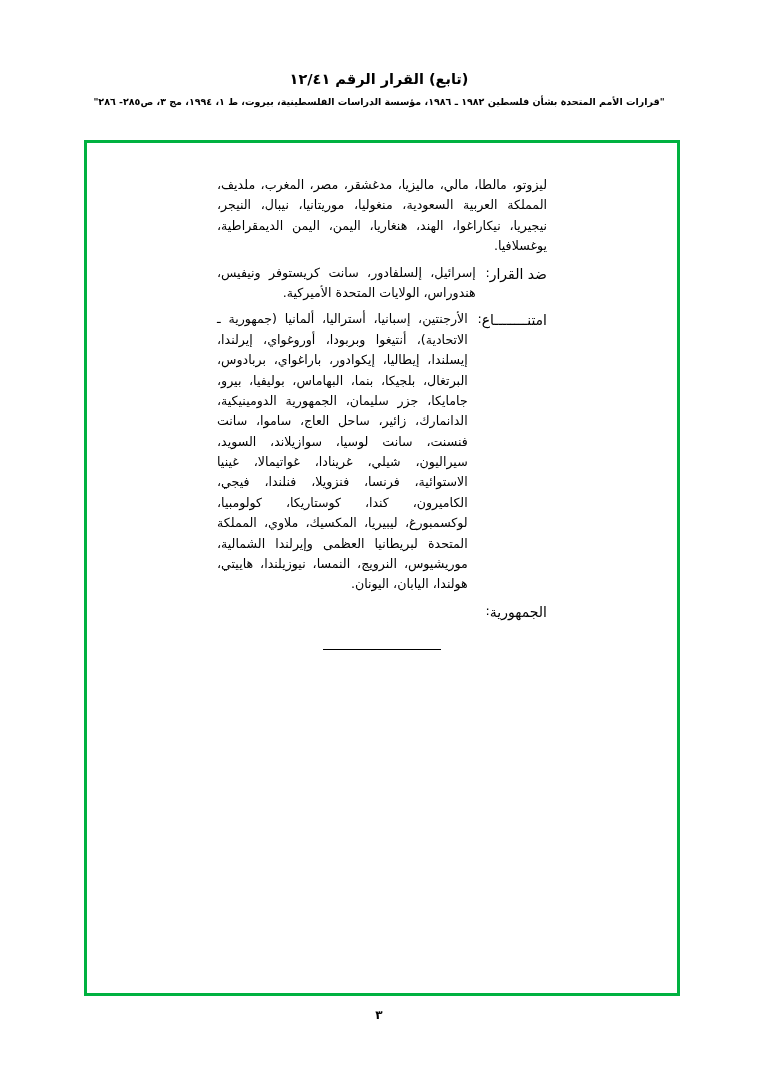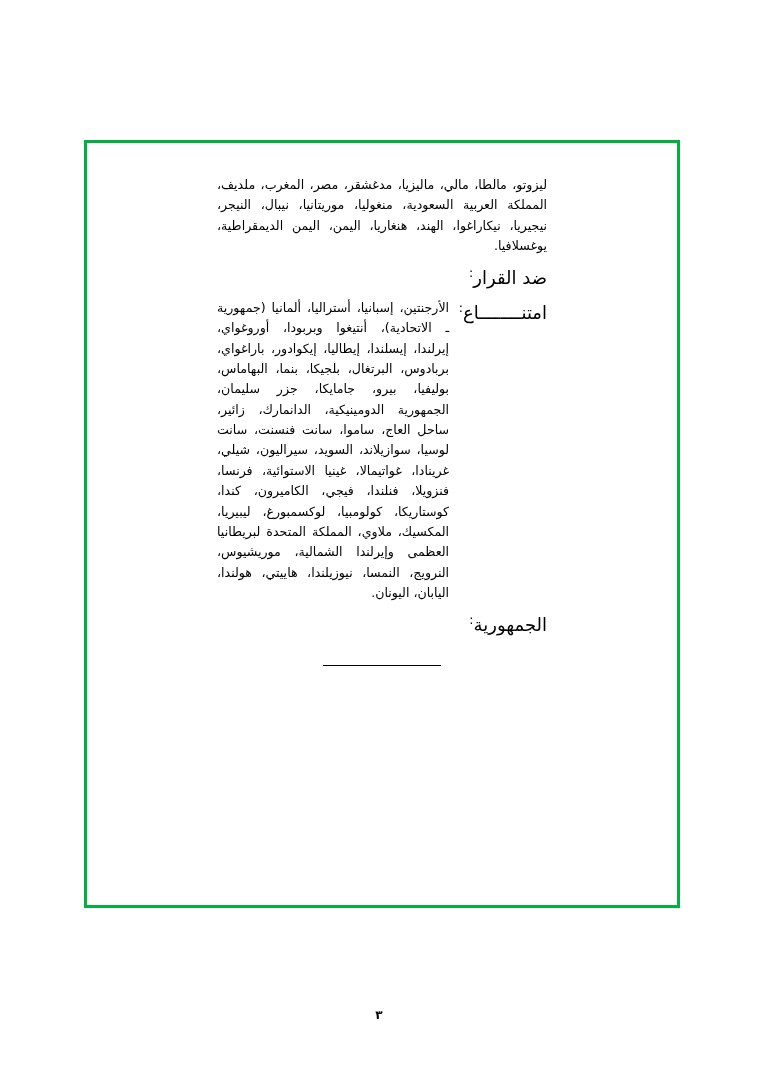--- a/index.html
+++ b/index.html
@@ -43,21 +43,21 @@
     font-weight: bold;
     direction: rtl;
     line-height: 1.3;
   }
 
   .green-frame {
     position: absolute;
     top: 140px;
     left: 84px;
     width: 596px;
-    height: 768px;
+    height: 856px;
     border: 3px solid #00b140;
     box-sizing: border-box;
     background: #ffffff;
   }
 
   .frame-inner {
     position: absolute;
     top: 0;
     left: 0;
     right: 0;
@@ -85,21 +85,21 @@
   .label-row {
     display: flex;
     flex-direction: row;
     align-items: flex-start;
     margin-top: 6px;
   }
 
   .label-row .lbl {
     flex: 0 0 auto;
     white-space: nowrap;
-    font-size: 18px;
+    font-size: 14px;
     line-height: 1.62;
     letter-spacing: 0.5px;
   }
 
   .label-row .colon {
     flex: 0 0 auto;
     width: 14px;
     text-align: center;
     font-size: 12.6px;
     line-height: 1.62;
@@ -128,30 +128,35 @@
     text-align: center;
     font-size: 12px;
     font-weight: bold;
   }
 </style>
 </head>
 <body>
 
 <div class="page">
 
+  <div class="doc-header">
+    <div class="doc-title">(تابع) القرار الرقم ١٢/٤١</div>
+    <div class="doc-subtitle">"قرارات الأمم المتحدة بشأن فلسطين ١٩٨٢ ـ ١٩٨٦، مؤسسة الدراسات الفلسطينية، بيروت، ط ١، ١٩٩٤، مج ٣، ص٢٨٥- ٢٨٦"</div>
+  </div>
 
   <div class="green-frame">
     <div class="frame-inner">
       <div class="body-block">
 
         <p class="para">ليزوتو، مالطا، مالي، ماليزيا، مدغشقر، مصر، المغرب، ملديف، المملكة العربية السعودية، منغوليا، موريتانيا، نيبال، النيجر، نيجيريا، نيكاراغوا، الهند، هنغاريا، اليمن، اليمن الديمقراطية، يوغسلافيا.</p>
 
         <div class="label-row">
           <span class="lbl">ضد القرار</span>
           <span class="colon">:</span>
+          <span class="val">إسرائيل، إلسلفادور، سانت كريستوفر ونيفيس، هندوراس، الولايات المتحدة الأميركية.</span>
         </div>
 
         <div class="label-row">
           <span class="lbl">امتنــــــــاع</span>
           <span class="colon">:</span>
           <span class="val">الأرجنتين، إسبانيا، أستراليا، ألمانيا (جمهورية ـ الاتحادية)، أنتيغوا وبربودا، أوروغواي، إيرلندا، إيسلندا، إيطاليا، إيكوادور، باراغواي، بربادوس، البرتغال، بلجيكا، بنما، البهاماس، بوليفيا، بيرو، جامايكا، جزر سليمان، الجمهورية الدومينيكية، الدانمارك، زائير، ساحل العاج، ساموا، سانت فنسنت، سانت لوسيا، سوازيلاند، السويد، سيراليون، شيلي، غرينادا، غواتيمالا، غينيا الاستوائية، فرنسا، فنزويلا، فنلندا، فيجي، الكاميرون، كندا، كوستاريكا، كولومبيا، لوكسمبورغ، ليبيريا، المكسيك، ملاوي، المملكة المتحدة لبريطانيا العظمى وإيرلندا الشمالية، موريشيوس، النرويج، النمسا، نيوزيلندا، هاييتي، هولندا، اليابان، اليونان.</span>
         </div>
 
         <div class="label-row">
           <span class="lbl">الجمهورية</span>

